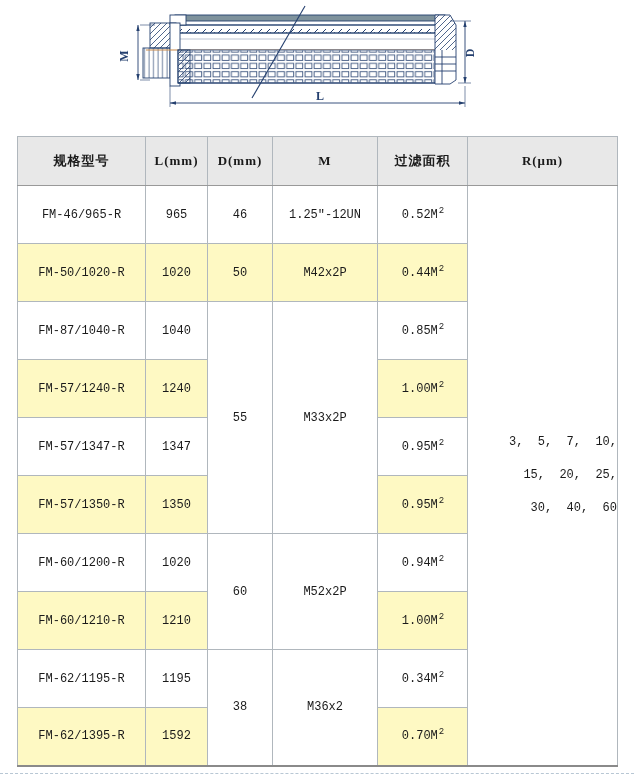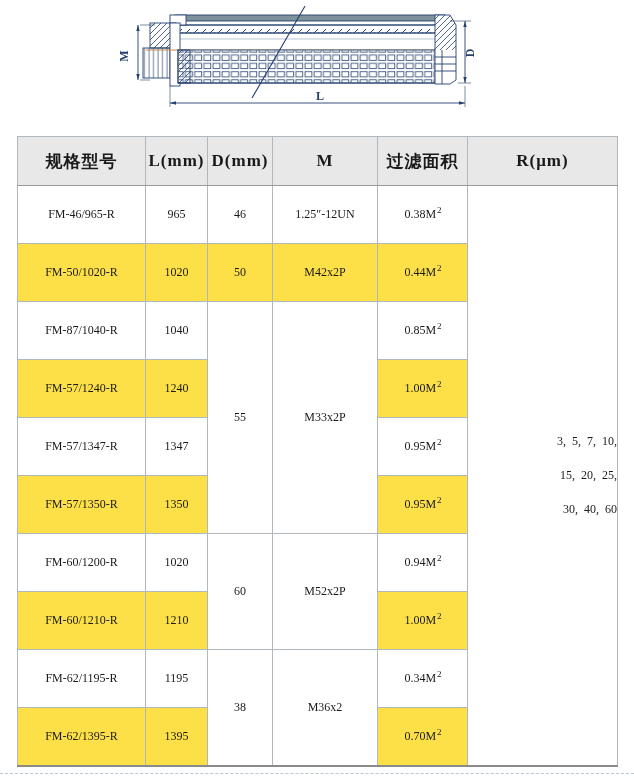--- a/index.html
+++ b/index.html
@@ -17,28 +17,28 @@
     border:1px solid #8a8a8a;border-bottom:2px solid #8a8a8a;
   }
   table.spec th,table.spec td{
     border:1px solid #b0b7bd;text-align:center;vertical-align:middle;
     color:#1a1a1a;padding:0;overflow:hidden;
   }
   table.spec thead tr{height:49px;}
   table.spec tbody tr{height:58px;}
   table.spec th{
     background:#e8e8e8;font-family:"Liberation Serif",serif;
-    font-weight:bold;font-size:17px;letter-spacing:1px;
+    font-weight:bold;font-size:13px;letter-spacing:1px;
     border-bottom:1px solid #999999;
   }
   table.spec td{
-    font-family:Liberation Serif, serif;
+    font-family:Liberation Mono, monospace;
     font-size:12px;background:#ffffff;
   }
-  tr.alt td{background:#fde047;}
+  tr.alt td{background:#fef9c3;}
   td.merged{background:#ffffff;}
   td .sup{font-size:9px;position:relative;top:-5px;left:1px;}
   td.r-cell{background:#ffffff;font-size:12px;}
   .r-line{white-space:pre;margin:19px 0;text-align:right;}
   
   .bottom-dashed{
     position:absolute;left:0;top:773px;width:634px;height:0;
     border-top:1px dashed #b8c7d4;
   }
 </style>
@@ -140,21 +140,21 @@
       <th>过滤面积</th>
       <th>R(μm)</th>
     </tr>
   </thead>
   <tbody>
     <tr>
       <td>FM-46/965-R</td>
       <td>965</td>
       <td>46</td>
       <td>1.25″-12UN</td>
-      <td><span>0.38M</span><span class="sup">2</span></td>
+      <td><span>0.52M</span><span class="sup">2</span></td>
       <td class="r-cell merged" rowspan="10">
         <div class="r-line">3,  5,  7,  10,</div>
         <div class="r-line">15,  20,  25,</div>
         <div class="r-line">30,  40,  60</div>
       </td>
     </tr>
     <tr class="alt">
       <td>FM-50/1020-R</td>
       <td>1020</td>
       <td>50</td>
@@ -197,19 +197,19 @@
     </tr>
     <tr>
       <td>FM-62/1195-R</td>
       <td>1195</td>
       <td class="merged" rowspan="2">38</td>
       <td class="merged" rowspan="2">M36x2</td>
       <td><span>0.34M</span><span class="sup">2</span></td>
     </tr>
     <tr class="alt">
       <td>FM-62/1395-R</td>
-      <td>1395</td>
+      <td>1592</td>
       <td><span>0.70M</span><span class="sup">2</span></td>
     </tr>
   </tbody>
 </table>
 
 <div class="bottom-dashed"></div>
 
 </body></html>

